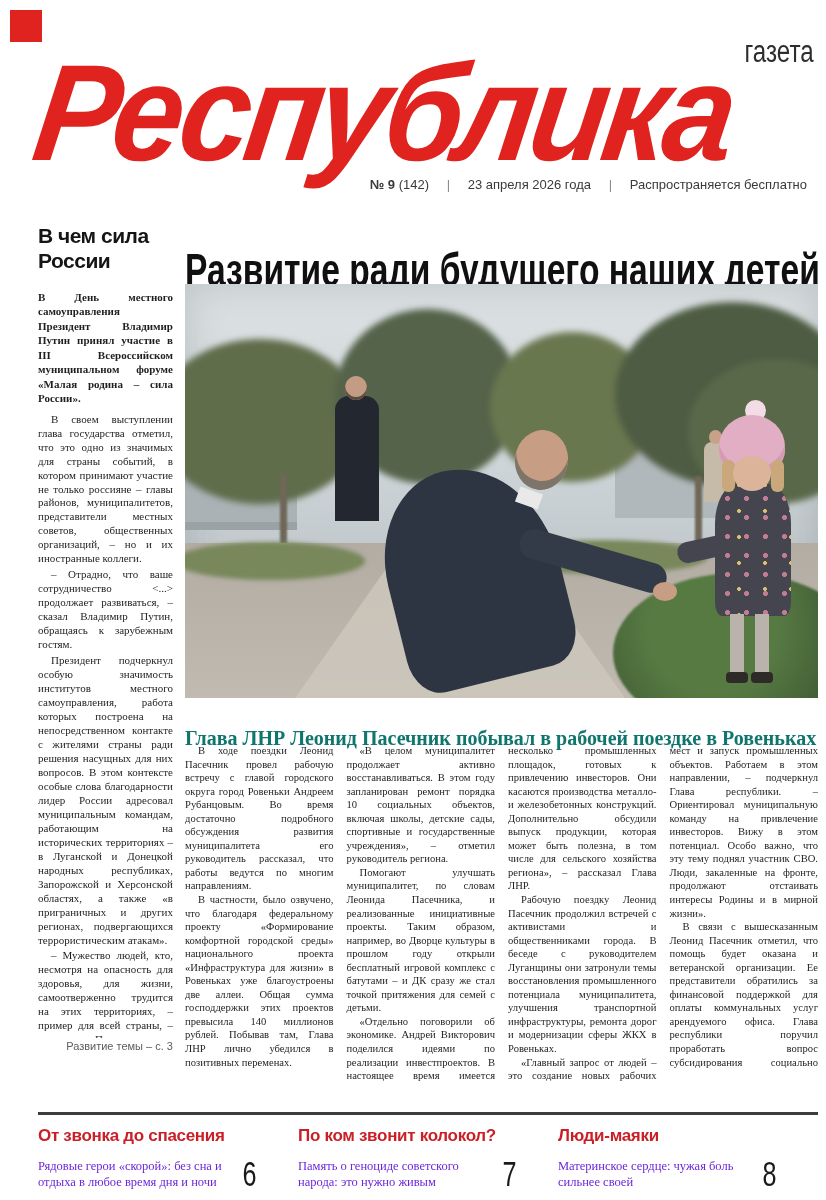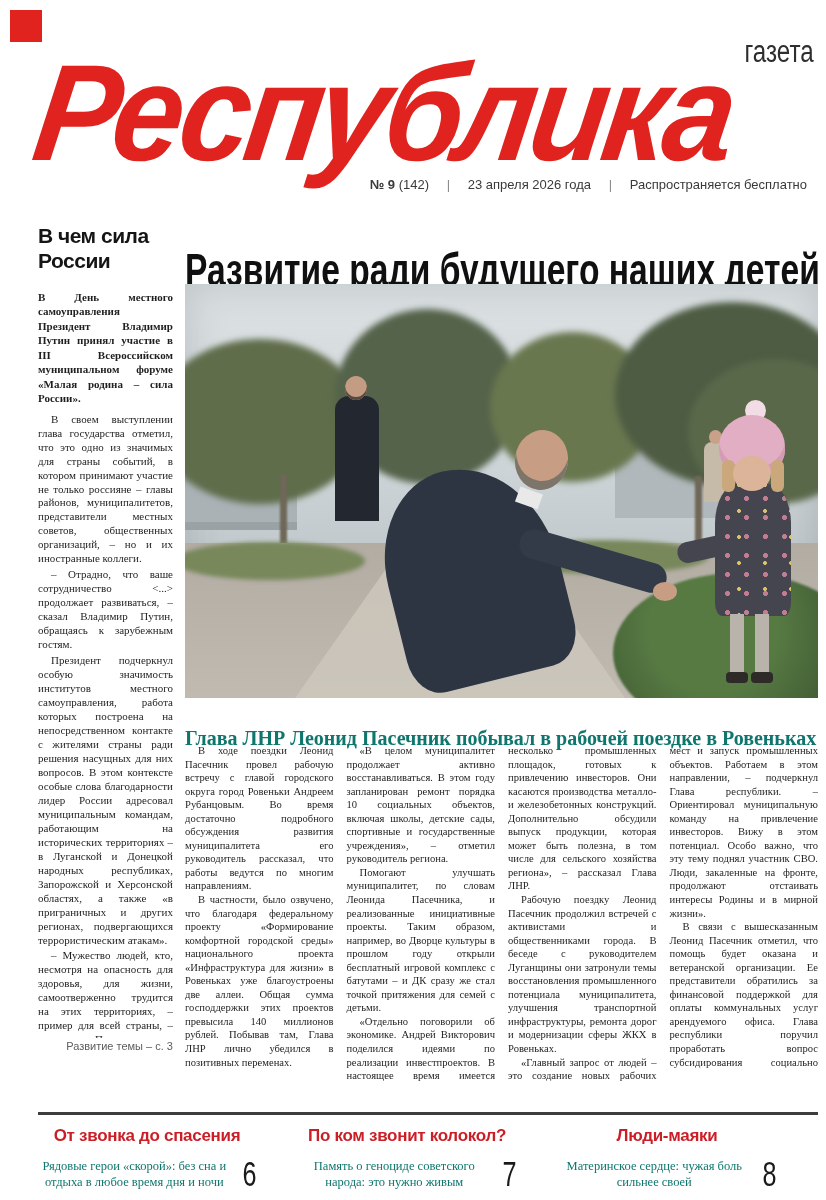--- a/index.html
+++ b/index.html
@@ -88,26 +88,26 @@
   .girl-arm{left:492px;top:254px;width:58px;height:21px;background:#45454f;border-radius:10px;transform:rotate(-12deg);}
   .girl-leg-l{left:545px;top:330px;width:14px;height:62px;background:#b9b3ac;}
   .girl-leg-r{left:570px;top:330px;width:14px;height:62px;background:#b9b3ac;}
   .girl-shoe-l{left:541px;top:388px;width:22px;height:11px;background:#2e2a28;border-radius:4px;}
   .girl-shoe-r{left:566px;top:388px;width:22px;height:11px;background:#2e2a28;border-radius:4px;}
 
   
   .credit-line{position:absolute;left:38px;top:1094px;width:780px;text-align:center;
          font-family:"Liberation Sans",sans-serif;font-weight:700;font-size:10px;color:#222;}
   .bottom-rule{position:absolute;left:38px;top:1112px;width:780px;height:2.5px;background:#3d3d3d;}
-  .teasers{position:absolute;left:38px;top:1126px;width:780px;display:flex;text-align:center;}
+  .teasers{position:absolute;left:38px;top:1126px;width:780px;display:flex;}
   .teaser{flex:1 1 0;padding-right:42px;box-sizing:border-box;}
   .teaser-title{font-family:"Liberation Sans",sans-serif;font-weight:700;font-size:17px;
          letter-spacing:-.3px;color:#cb1f27;margin-bottom:8px;}
   .teaser-row{display:flex;align-items:center;}
-  .teaser-text{font-size:12.5px;line-height:1.3;color:#0f766e;flex:1 1 auto;}
+  .teaser-text{font-size:12.5px;line-height:1.3;color:#6d28d9;flex:1 1 auto;}
   .teaser-page{font-family:"Liberation Sans",sans-serif;font-size:35px;color:#1a1a1a;
          transform:scaleX(.72);transform-origin:right center;margin-left:6px;}
 </style>
 </head>
 <body>
 
 <div class="page">
 
   <div class="brand-mark"></div>
   <div class="kicker">газета</div>

